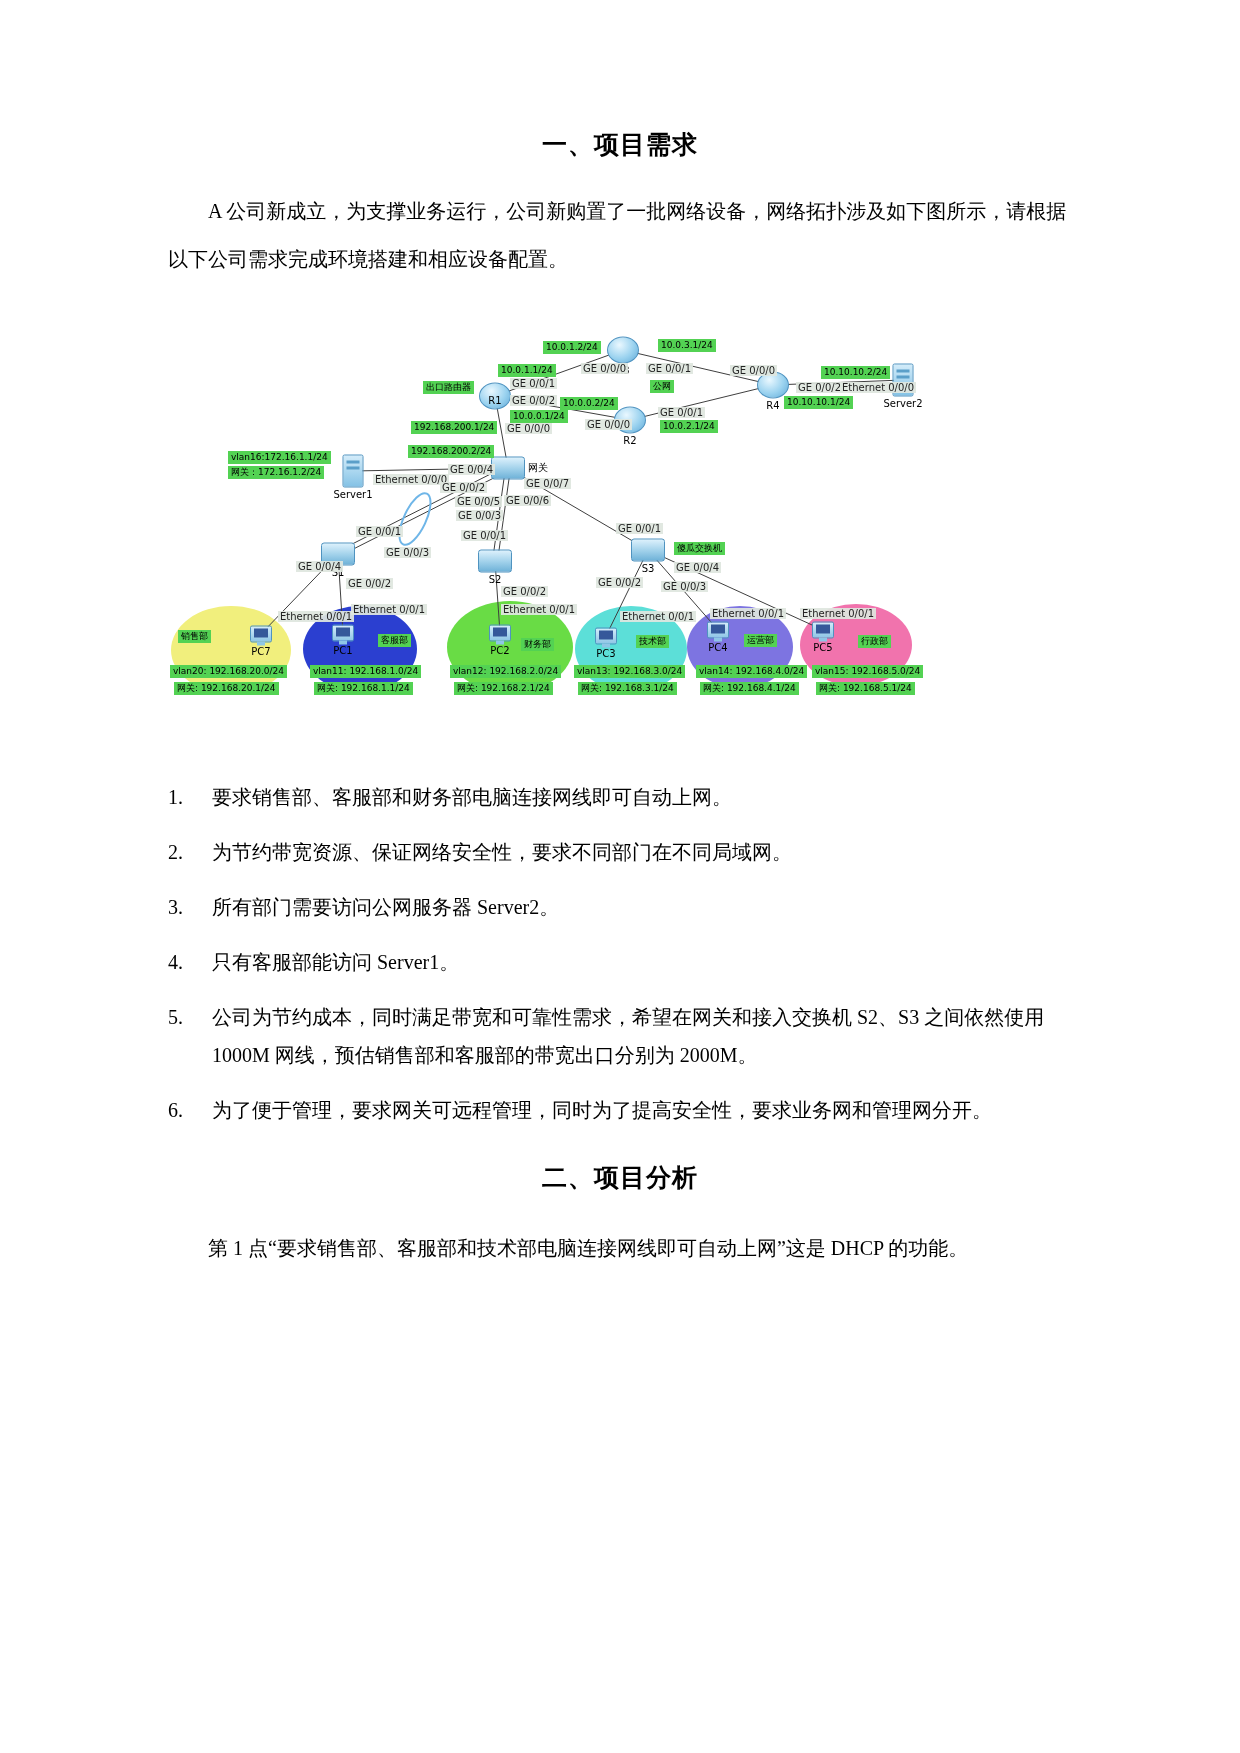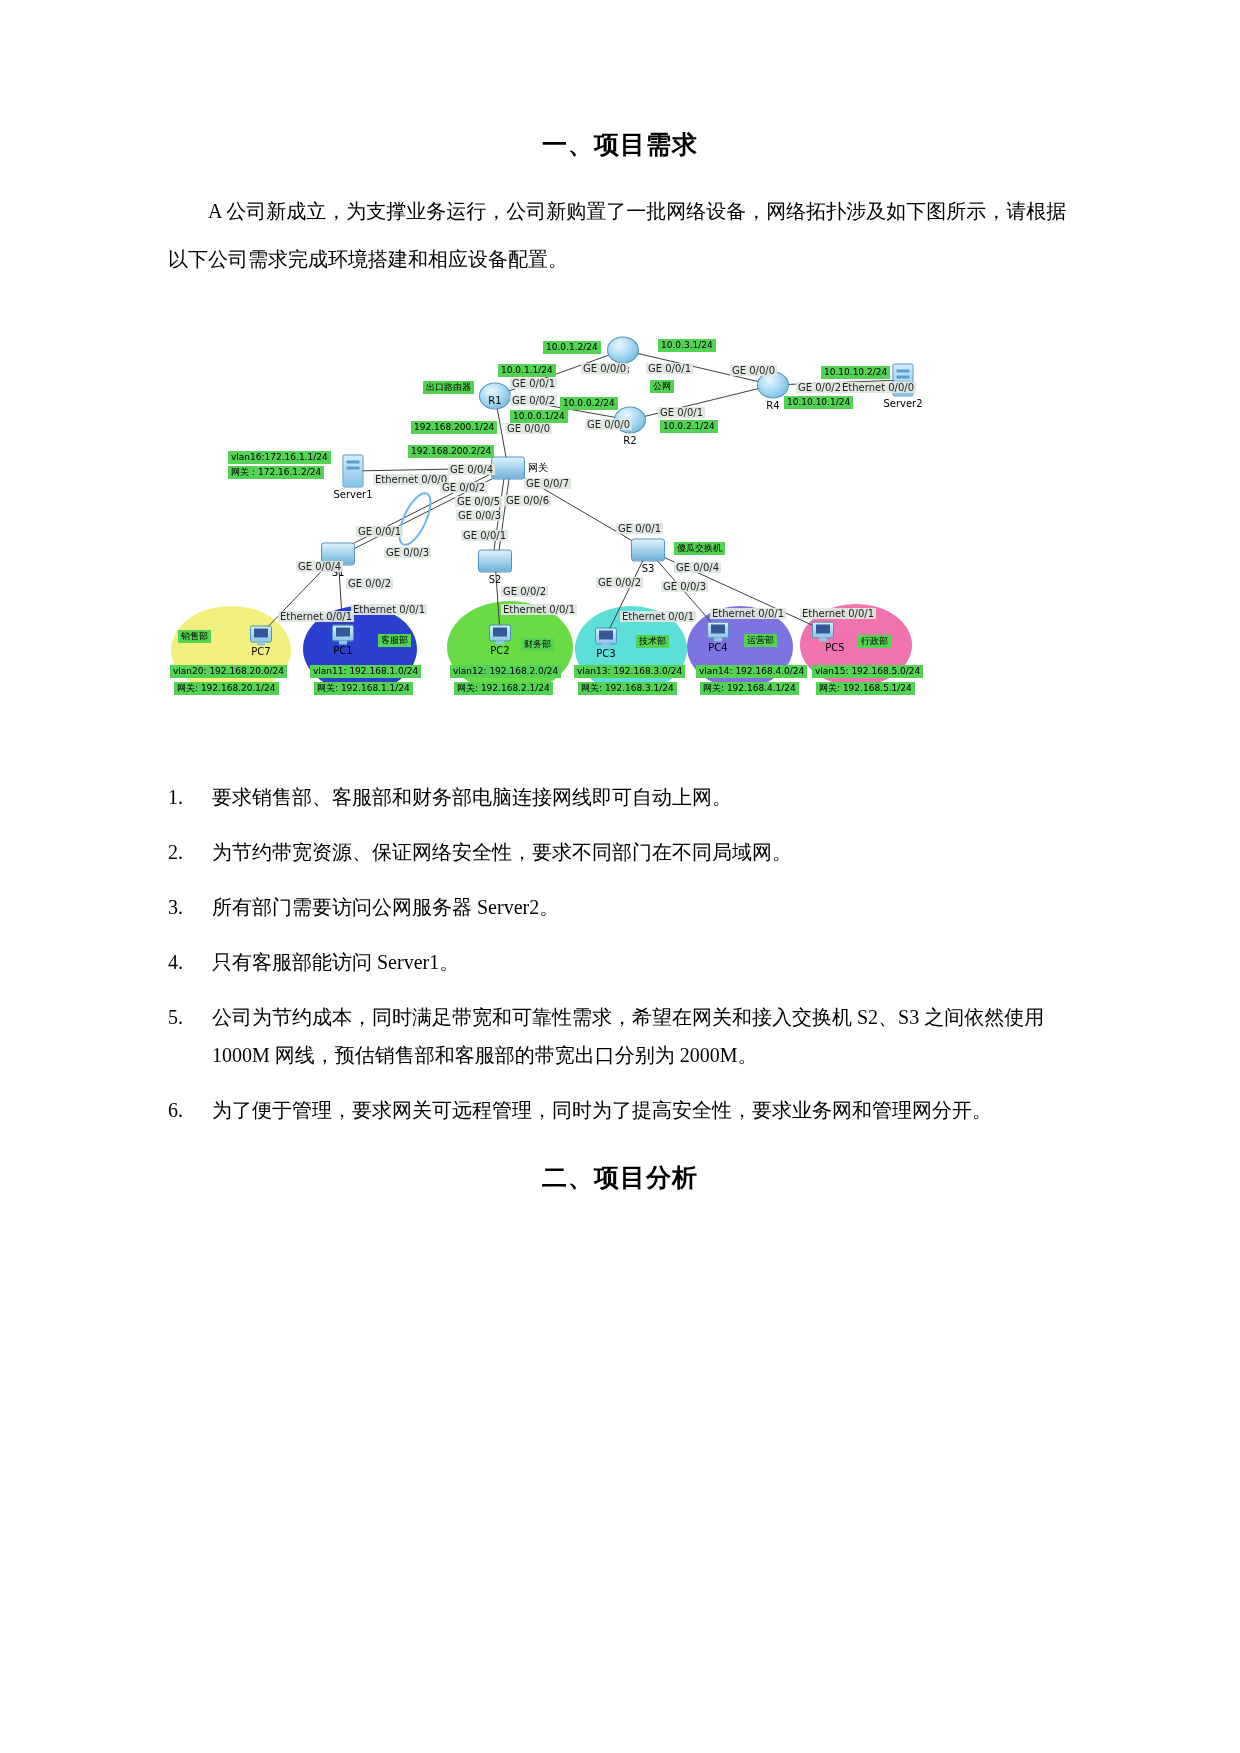--- a/index.html
+++ b/index.html
@@ -109,21 +109,21 @@
       <div class="dev-label" style="left: 93px; top: 313px;">PC7</div>
       <div class="dev dev-pc" style="left: 175px; top: 300px;"></div>
       <div class="dev-label" style="left: 175px; top: 312px;">PC1</div>
       <div class="dev dev-pc" style="left: 332px; top: 300px;"></div>
       <div class="dev-label" style="left: 332px; top: 312px;">PC2</div>
       <div class="dev dev-pc" style="left: 438px; top: 303px;"></div>
       <div class="dev-label" style="left: 438px; top: 315px;">PC3</div>
       <div class="dev dev-pc" style="left: 550px; top: 297px;"></div>
       <div class="dev-label" style="left: 550px; top: 309px;">PC4</div>
       <div class="dev dev-pc" style="left: 655px; top: 297px;"></div>
-      <div class="dev-label" style="left: 655px; top: 309px; margin-left: 12px;">PC5</div>
+      <div class="dev-label" style="left: 655px; top: 309px;">PC5</div>
       <div class="chip chip-ip" style="left: 375px; top: 8px;">10.0.1.2/24</div>
       <div class="chip chip-ip" style="left: 490px; top: 6px;">10.0.3.1/24</div>
       <div class="chip chip-port" style="left: 413px; top: 30px;">GE 0/0/0</div>
       <div class="chip chip-port" style="left: 478px; top: 30px;">GE 0/0/1</div>
       <div class="chip chip-ip" style="left: 330px; top: 31px;">10.0.1.1/24</div>
       <div class="chip chip-ip" style="left: 255px; top: 48px;">出口路由器</div>
       <div class="chip chip-port" style="left: 342px; top: 45px;">GE 0/0/1</div>
       <div class="chip chip-port" style="left: 342px; top: 62px;">GE 0/0/2</div>
       <div class="chip chip-ip" style="left: 392px; top: 64px;">10.0.0.2/24</div>
       <div class="chip chip-ip" style="left: 243px; top: 88px;">192.168.200.1/24</div>
@@ -208,15 +208,16 @@
     </li>
     <li class="req">
       <span class="req-num">6.</span>
       <span class="req-text">为了便于管理，要求网关可远程管理，同时为了提高安全性，要求业务网和管理网分开。</span>
     </li>
   </ol>
 
   <h1 class="h1" id="title2">二、项目分析</h1>
 
   <div class="analysis">
+    <p class="para">第 1 点“要求销售部、客服部和技术部电脑连接网线即可自动上网”这是 DHCP 的功能。</p>
   </div>
 
 </div>
 
 </body></html>

